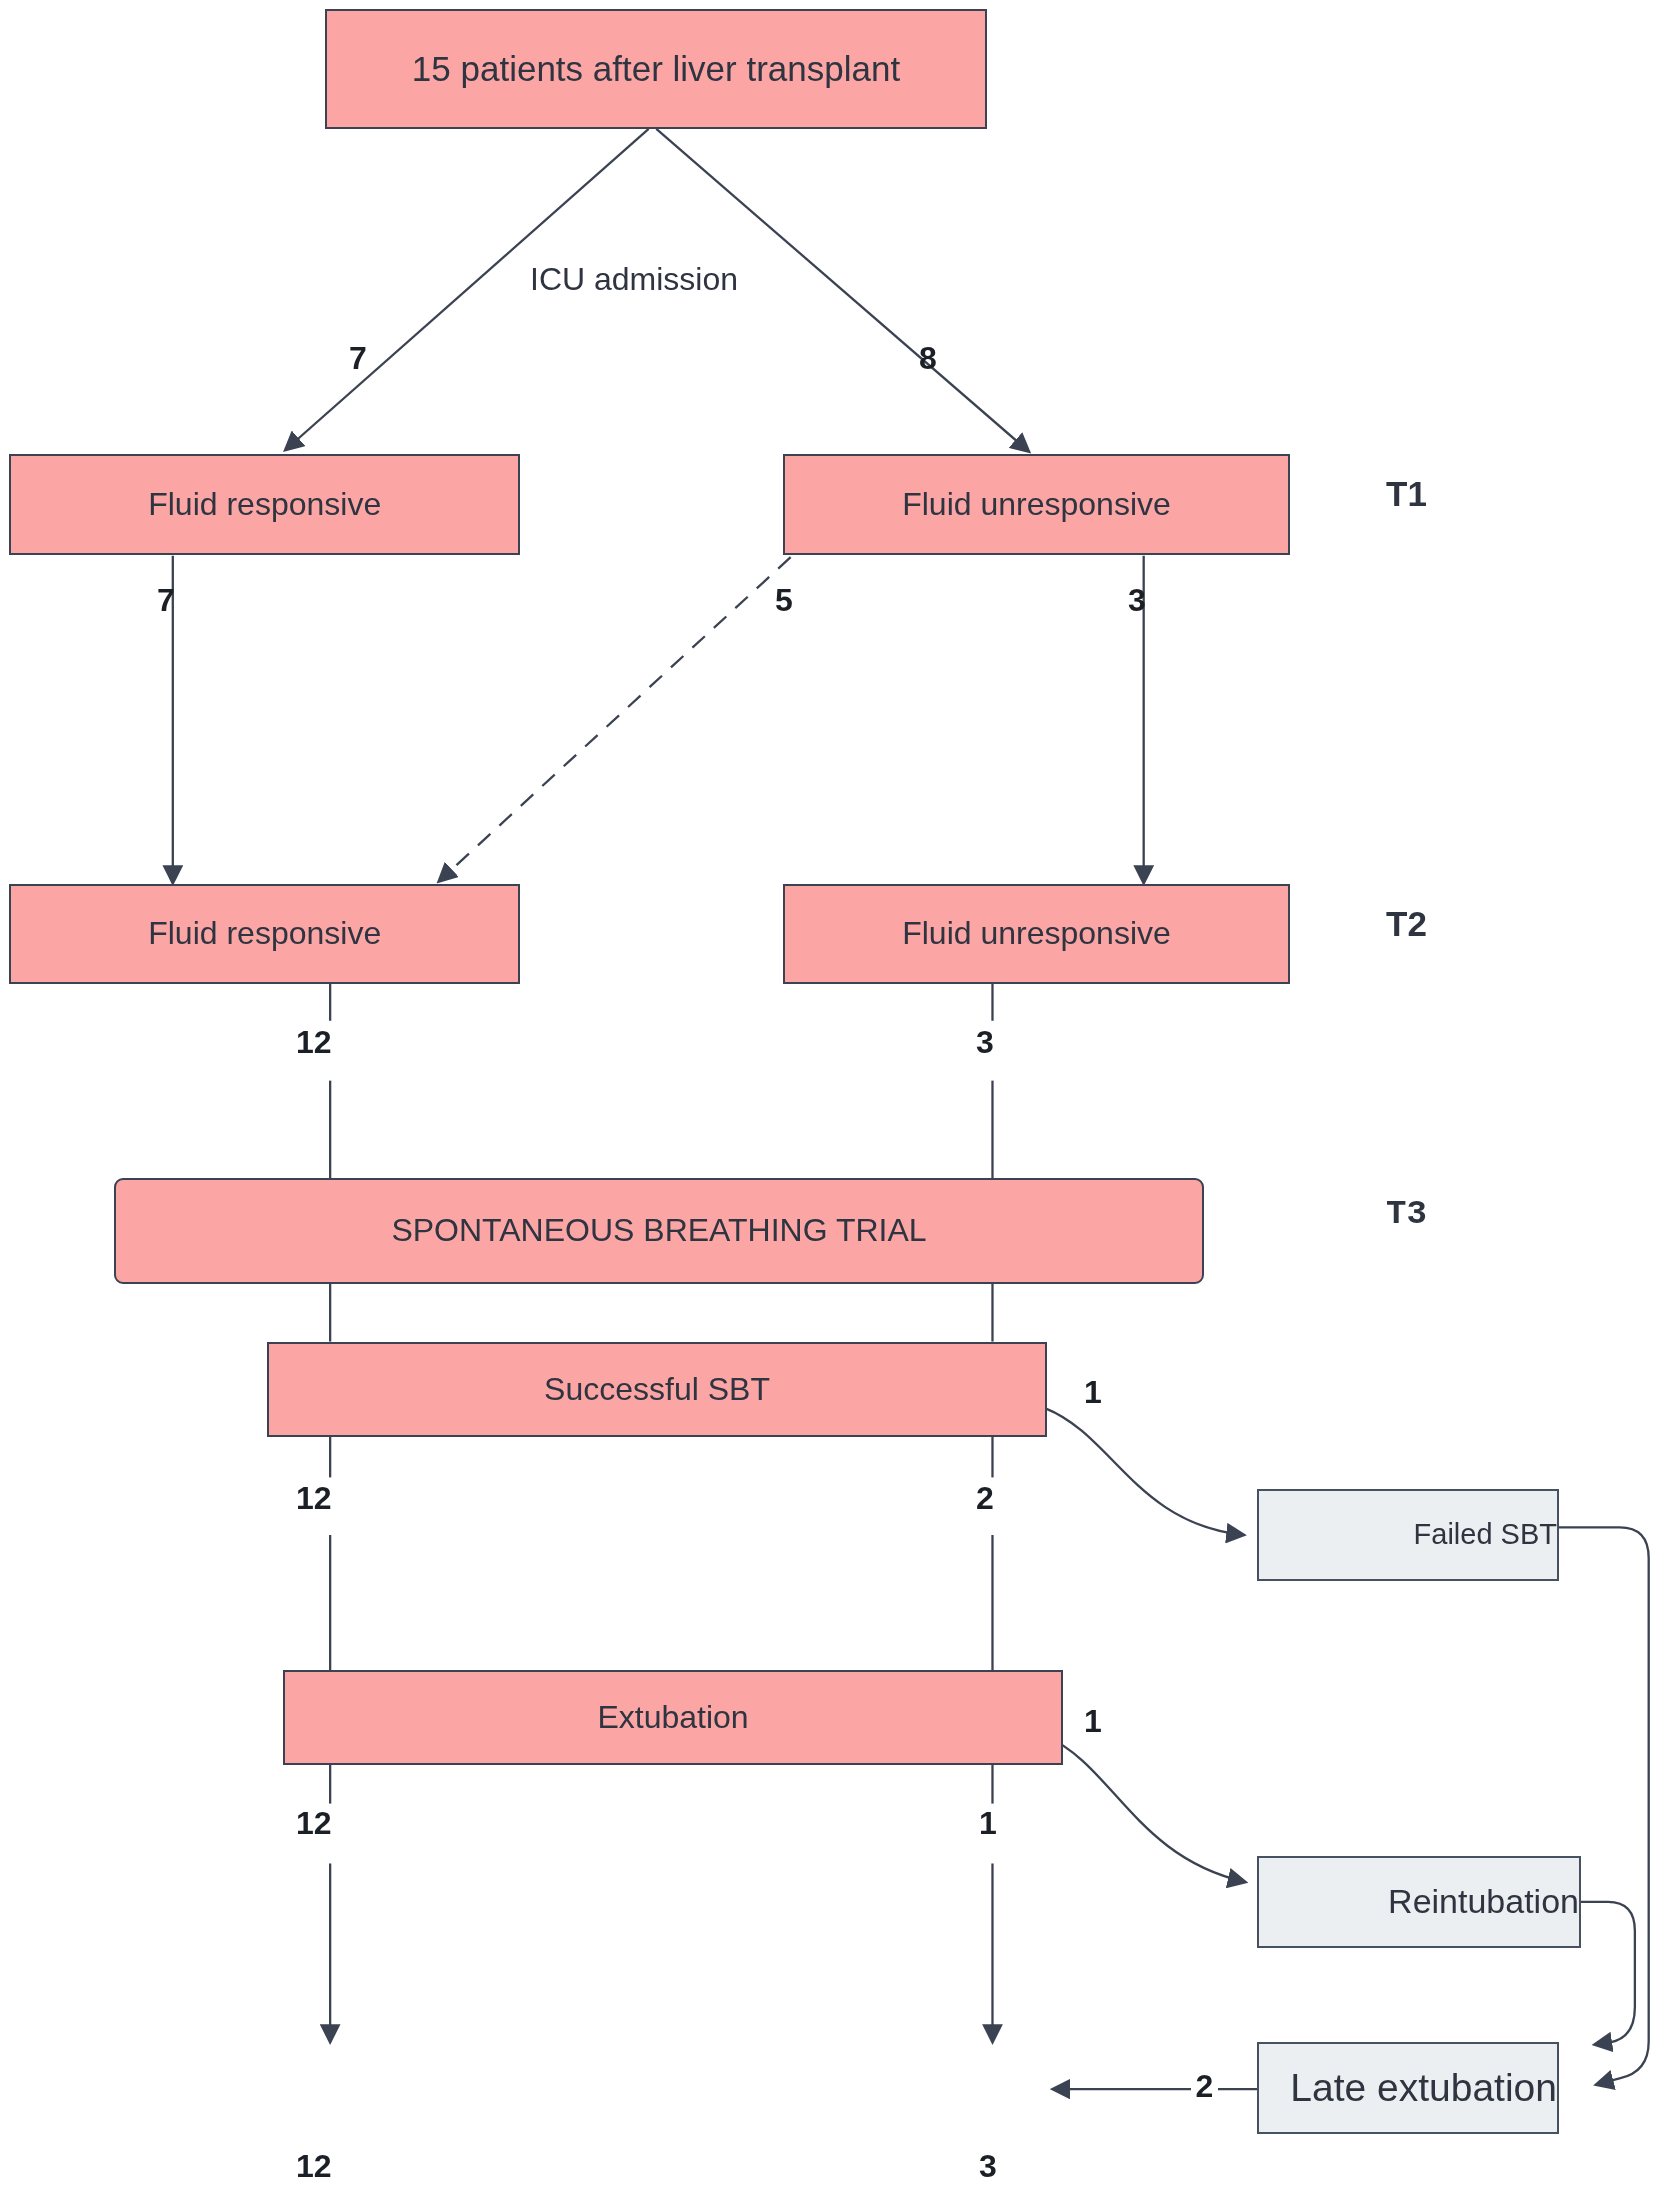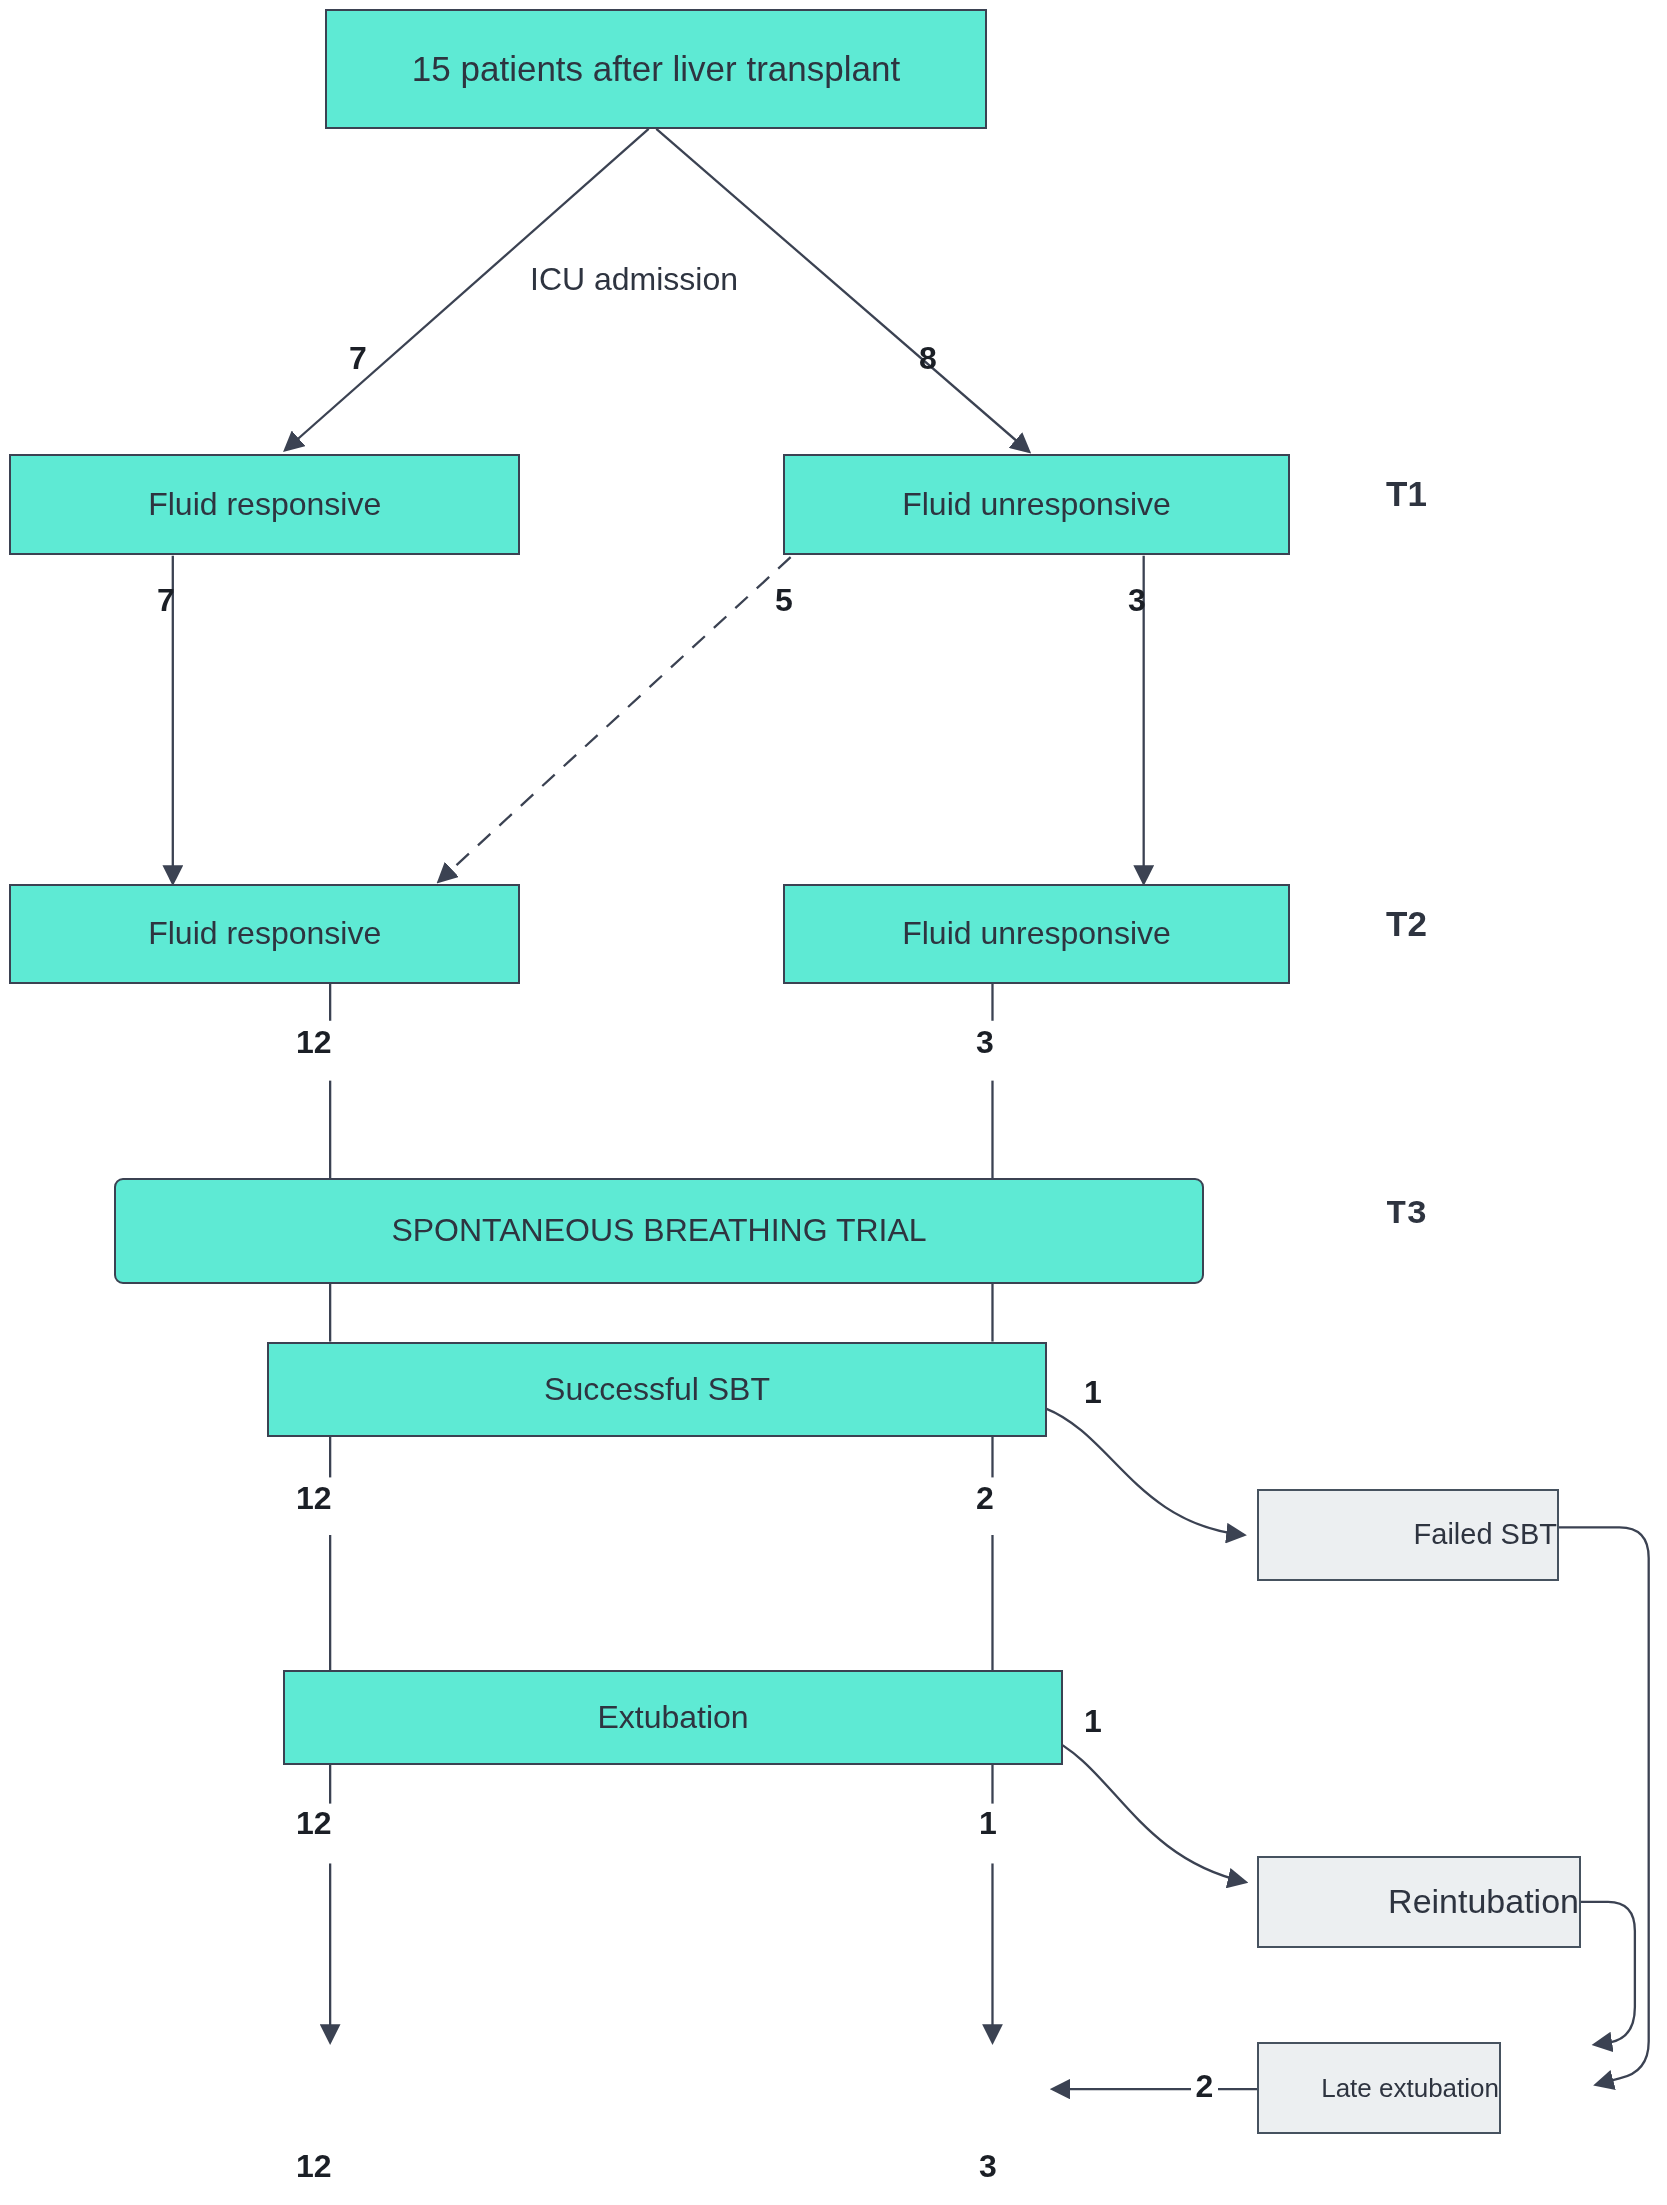--- a/index.html
+++ b/index.html
@@ -1,20 +1,20 @@
 <!DOCTYPE html>
 <html style="font-size:12.3px"><head>
 <meta charset="utf-8">
 <style>
   html,body{margin:0;padding:0;background:#ffffff;}
   body{font-family:"Liberation Sans",sans-serif;}
   #canvas{position:relative;width:1668px;height:2205px;background:#ffffff;overflow:hidden;}
   svg.layer{position:absolute;left:0;top:0;width:1668px;height:2205px;}
   .node{position:absolute;box-sizing:border-box;display:flex;align-items:center;justify-content:center;
-        background:#5eead4;border:2.3px solid #3b4252;color:#2e3440;text-align:center;}
+        background:#fca5a5;border:2.3px solid #3b4252;color:#2e3440;text-align:center;}
   .node.shaded{background:#eceff1;border-color:#46525f;justify-content:flex-end;}
   .node-label{display:block;line-height:1.1;}
   .stage{position:absolute;font-weight:bold;color:#2e3440;}
   .edge-label{position:absolute;font-weight:bold;color:#1b1f26;background:transparent;white-space:nowrap;}
   .plain-label{position:absolute;color:#2e3440;white-space:nowrap;}
 </style>
 </head>
 <body>
 
 <div id="canvas">
@@ -108,21 +108,21 @@
 
 
   <div class="node shaded" style="left:1257px;top:1489px;width:302px;height:92px;font-size:29px;">
     <span class="node-label">Failed SBT</span>
   </div>
 
   <div class="node shaded" style="left:1257px;top:1856px;width:324px;height:92px;font-size:34px;">
     <span class="node-label">Reintubation</span>
   </div>
 
-  <div class="node shaded" style="left:1257px;top:2042px;width:244px;height:92px;font-size:26px;">
+  <div class="node shaded" style="left:1257px;top:2042px;width:302px;height:92px;font-size:39px;">
     <span class="node-label">Late extubation</span>
   </div>
 
   <div class="stage" style="left:1386px;top:474px;font-size:35px;">T1</div>
   <div class="stage" style="left:1386px;top:904px;font-size:35px;">T2</div>
   <div class="stage" style="left:1386px;top:1195px;font-size:34px;font-family:Liberation Mono, monospace;">T3</div>
 
   <div class="plain-label" style="left:530px;top:261px;font-size:32px;">ICU admission</div>
 
   <div class="edge-label" style="left:349px;top:340px;font-size:32px;">7</div>

